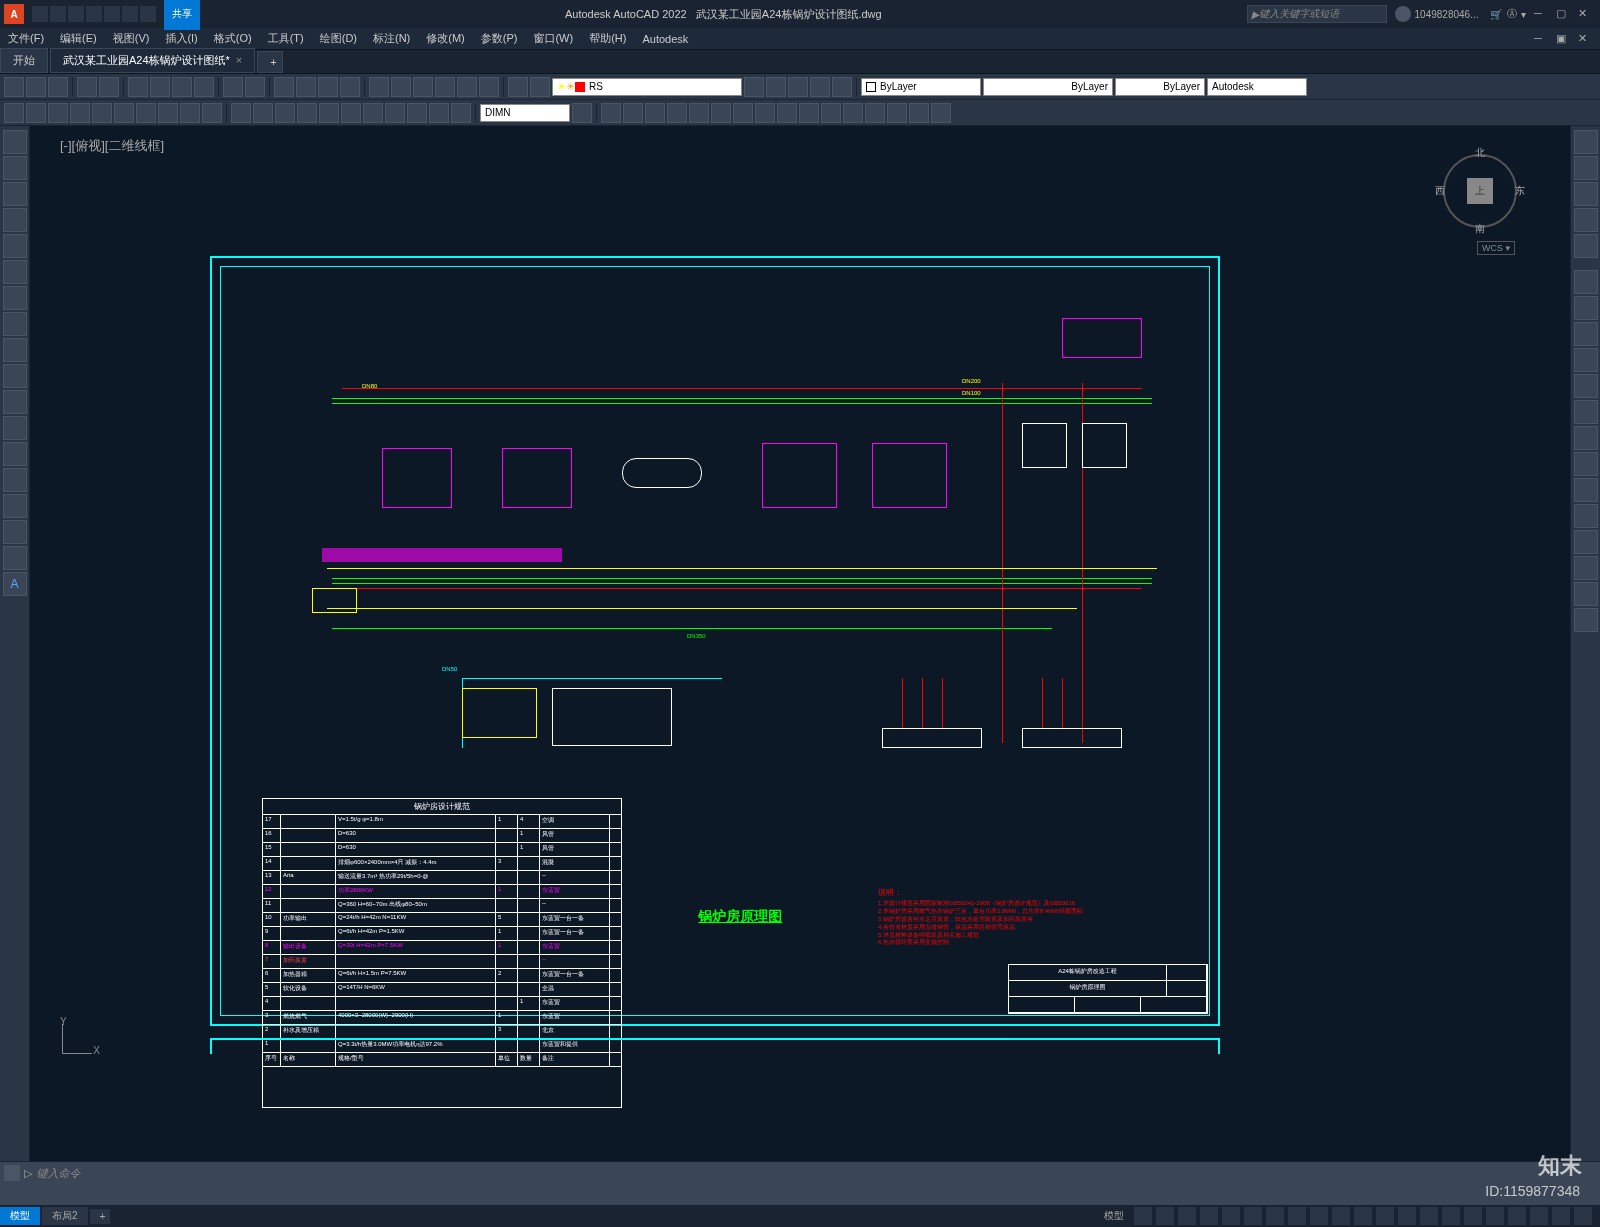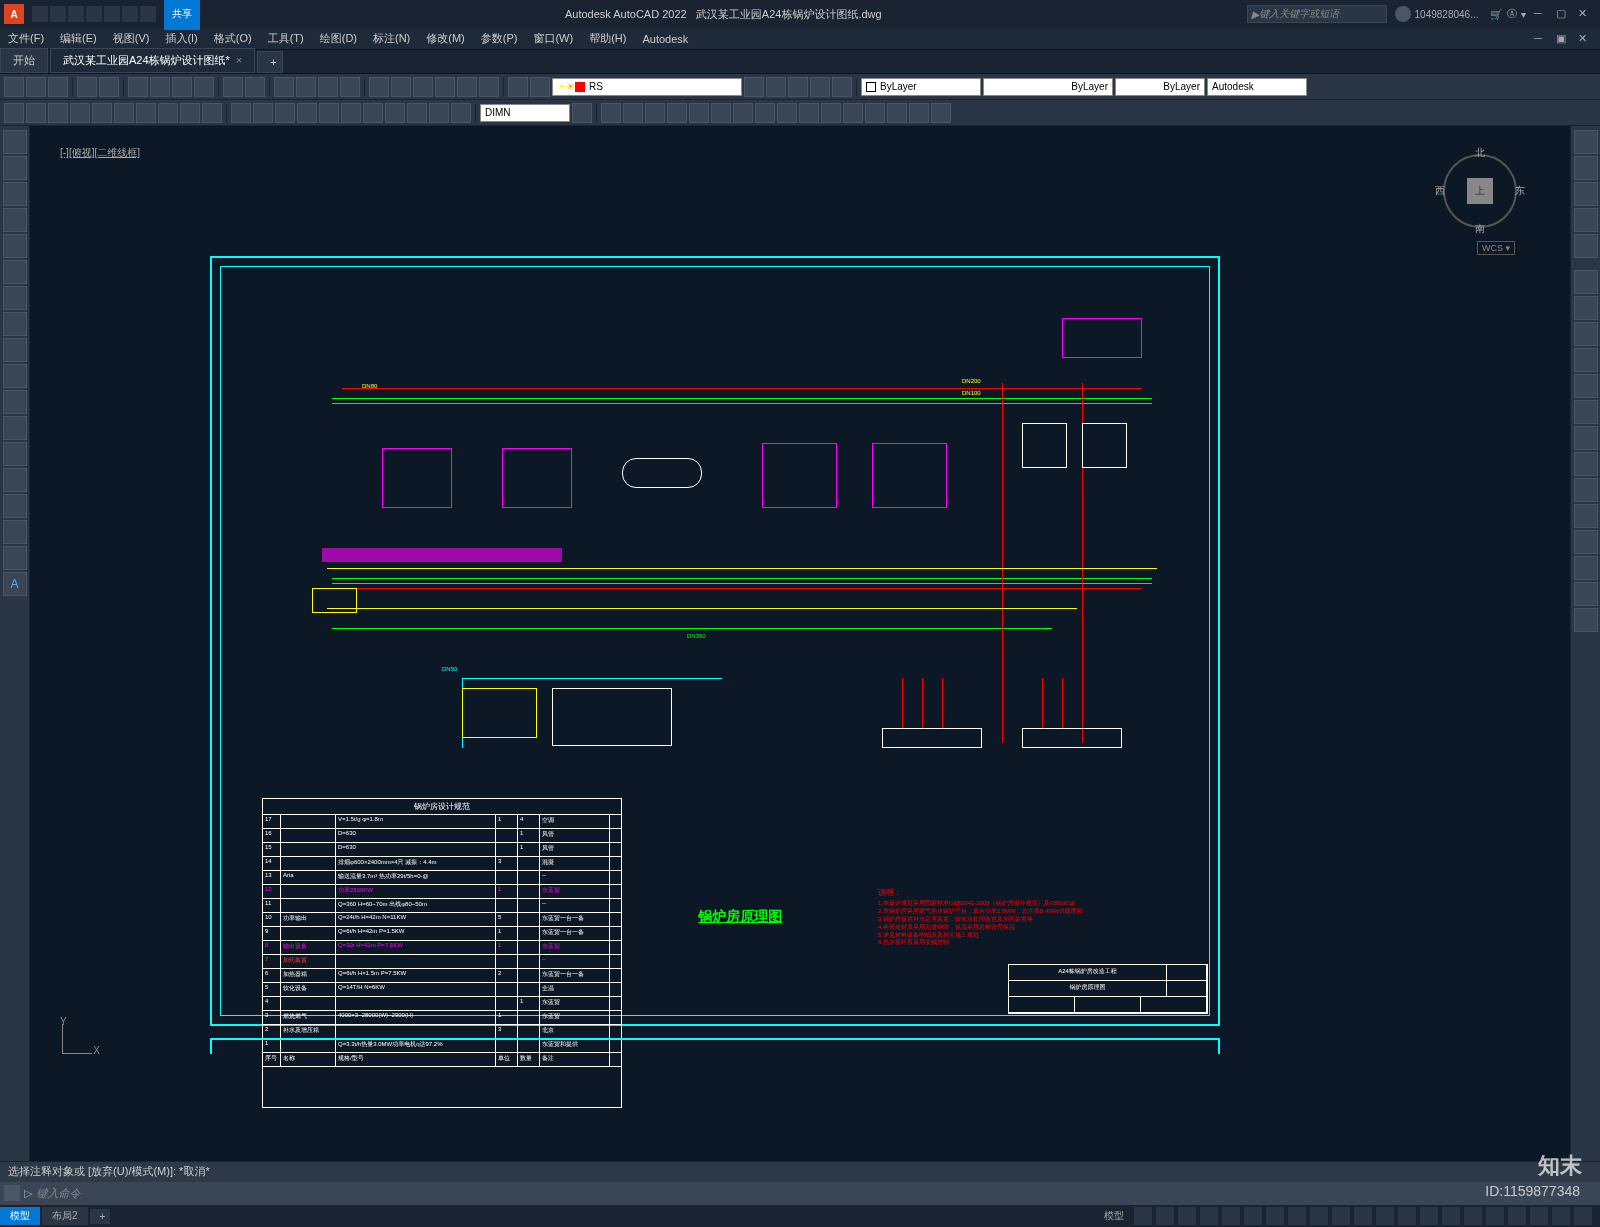--- a/index.html
+++ b/index.html
@@ -92,21 +92,21 @@
 .viewcube { position: absolute; right: 45px; top: 20px; width: 90px; height: 90px; }
 .vc-ring { position: absolute; inset: 8px; border: 2px solid #555; border-radius: 50%; }
 .vc-face { position: absolute; left: 32px; top: 32px; width: 26px; height: 26px; background: #888; color: #333; display: flex; align-items: center; justify-content: center; font-size: 10px; }
 .vc-label { position: absolute; font-size: 10px; color: #aaa; }
 .vc-n { top: 0; left: 40px; }
 .vc-s { bottom: 0; left: 40px; }
 .vc-e { right: 0; top: 38px; }
 .vc-w { left: 0; top: 38px; }
 .wcs { position: absolute; right: 55px; top: 115px; font-size: 9px; color: #888; border: 1px solid #555; padding: 1px 4px; }
 
-.layout-tab-label { position: absolute; left: 30px; top: 20px; font-size: 10px; color: #aaa; text-decoration: underline; }
+.layout-tab-label { position: absolute; left: 30px; top: 11px; font-size: 13px; color: #aaa; }
 
 
 .cmdline { position: absolute; bottom: 22px; left: 0; right: 0; height: 44px; background: #3a4555; border-top: 1px solid #1a2332; }
 .cmd-history { height: 20px; font-size: 11px; color: #ccc; padding: 2px 8px; background: #2e3948; }
 .cmd-input { height: 22px; display: flex; align-items: center; padding: 0 4px; }
 .cmd-prompt { font-size: 11px; color: #aaa; margin-right: 4px; }
 .cmd-text { font-size: 11px; color: #888; font-style: italic; }
 
 
 .statusbar { position: absolute; bottom: 0; left: 0; right: 0; height: 22px; background: #1a2332; display: flex; align-items: center; font-size: 10px; color: #aaa; }
@@ -581,21 +581,20 @@
     <div class="lp-btn"></div>
     <div class="lp-btn"></div>
     <div class="lp-btn"></div>
     <div class="lp-btn"></div>
     <div class="lp-btn"></div>
     <div class="lp-btn"></div>
   </div>
 </div>
 
 <div class="cmdline">
-  <div class="cmd-history">选择注释对象或  [放弃(U)/模式(M)]:  *取消*</div>
   <div class="cmd-input">
     <span style="width:16px;height:16px;background:#4a5565;margin-right:4px"></span>
     <span class="cmd-prompt">▷</span>
     <span class="cmd-text">键入命令</span>
   </div>
 </div>
 
 <div class="statusbar">
   <div class="sb-tab active">模型</div>
   <div class="sb-tab">布局2</div>

